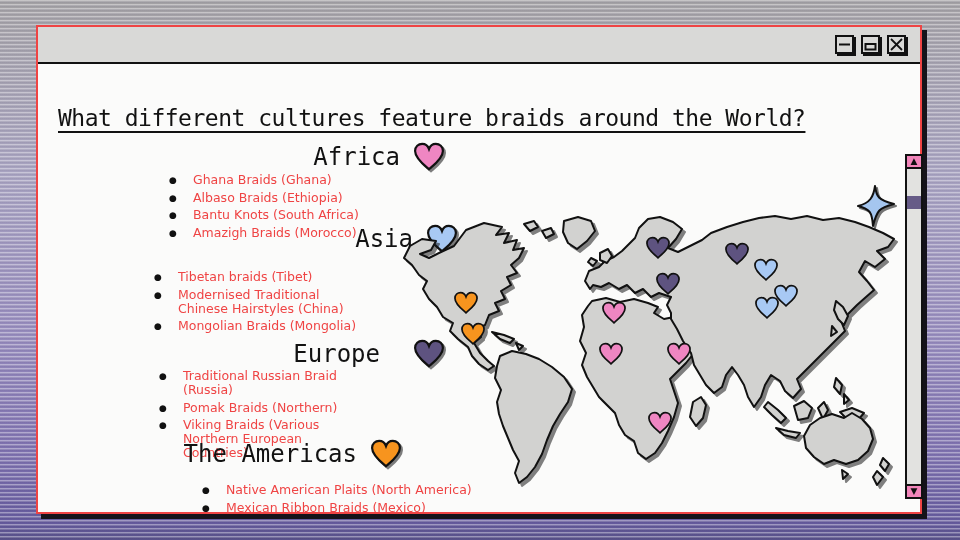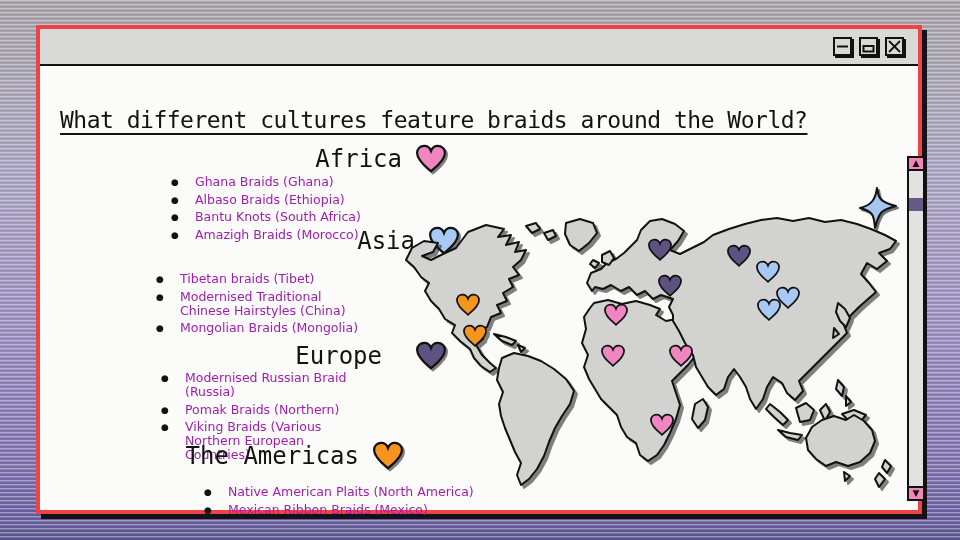--- a/index.html
+++ b/index.html
@@ -8,21 +8,21 @@
     font-family:"DejaVu Sans", sans-serif;
     background-image:
       repeating-linear-gradient(180deg,
         rgba(255,255,255,0.38) 0px, rgba(255,255,255,0.38) 1px,
         rgba(40,30,70,0.10) 2px, rgba(0,0,0,0) 3px, rgba(0,0,0,0) 4px),
       linear-gradient(180deg, #a3a1a4 0%, #a7a2c0 32%, #958abc 62%, #7d70ae 84%, #645a9c 97%, #575088 100%);
     position:relative;
   }
   .window{
     position:absolute; left:36px; top:25px; width:886px; height:489px;
-    background:#fbfbfa; border:4px solid #ef4444;
+    background:#fbfbfa; border:2px solid #ef4444;
     box-shadow:5px 5px 0 0 #15131a;
   }
   .titlebar{
     height:37px; background:#d9d9d7; border-bottom:2px solid #111;
     display:flex; align-items:center; justify-content:flex-end; padding-right:14px; gap:7px;
   }
   .winbtn{
     width:19px; height:19px; background:#d9d9d7; border:2px solid #111;
     box-shadow:2px 2px 0 0 #111; display:flex; align-items:center; justify-content:center;
     cursor:pointer;
@@ -36,21 +36,21 @@
     text-decoration:underline; text-underline-offset:5px; text-decoration-thickness:2px;
   }
   .section-heading{
     position:absolute; display:flex; align-items:center; justify-content:flex-end; gap:12px;
     font-family:"DejaVu Sans Mono", monospace; font-size:24px; color:#121212; white-space:nowrap;
   }
   .heading-heart{ filter:drop-shadow(2px 2px 0 rgba(20,20,20,0.55)); }
   .list{ position:absolute; }
   .li-row{ display:flex; align-items:flex-start; margin-bottom:3.5px; }
   .bullet{ font-size:9px; color:#111; width:30px; text-align:left; padding-left:6px; line-height:14px; }
-  .li-text{ font-size:12.5px; line-height:14px; color:#a21caf; max-width:186px; }
+  .li-text{ font-size:12.5px; line-height:14px; color:#ef4444; max-width:186px; }
   #africa-sec .li-text{ max-width:210px; }
   #americas-list .li-text{ max-width:260px; }
   #map-svg{ position:absolute; left:358px; top:140px;
     filter:drop-shadow(3px 3px 0 rgba(25,25,25,0.55)); }
   #map-svg path{ stroke:#111; stroke-width:2; stroke-linejoin:round; }
   #sparkle{ position:absolute; left:819px; top:119px; filter:drop-shadow(2.5px 2.5px 0 rgba(25,25,25,0.6)); }
   .scrollbar{
     position:absolute; left:867px; top:88px; width:18px; height:345px;
   }
   .sb-arrow{
@@ -155,21 +155,21 @@
     <div id="europe-sec">
       <div class="section-heading" style="left:128px; top:273px; width:280px;gap:32px;">
         <span>Europe</span>
         <svg class="heading-heart" width="34" height="30">
           <use href="#heart-shape" width="34" height="30" fill="#5e5380"></use>
         </svg>
       </div>
       <div class="list" style="left:115px; top:303px;">
           <div class="li-row">
             <span class="bullet">●</span>
-            <span class="li-text">Modernised Russian Braid (Russia)</span>
+            <span class="li-text">Traditional Russian Braid (Russia)</span>
           </div>
           <div class="li-row">
             <span class="bullet">●</span>
             <span class="li-text">Pomak Braids (Northern)</span>
           </div>
           <div class="li-row">
             <span class="bullet">●</span>
             <span class="li-text">Viking Braids (Various Northern European Countries)</span>
           </div>
         </div>

